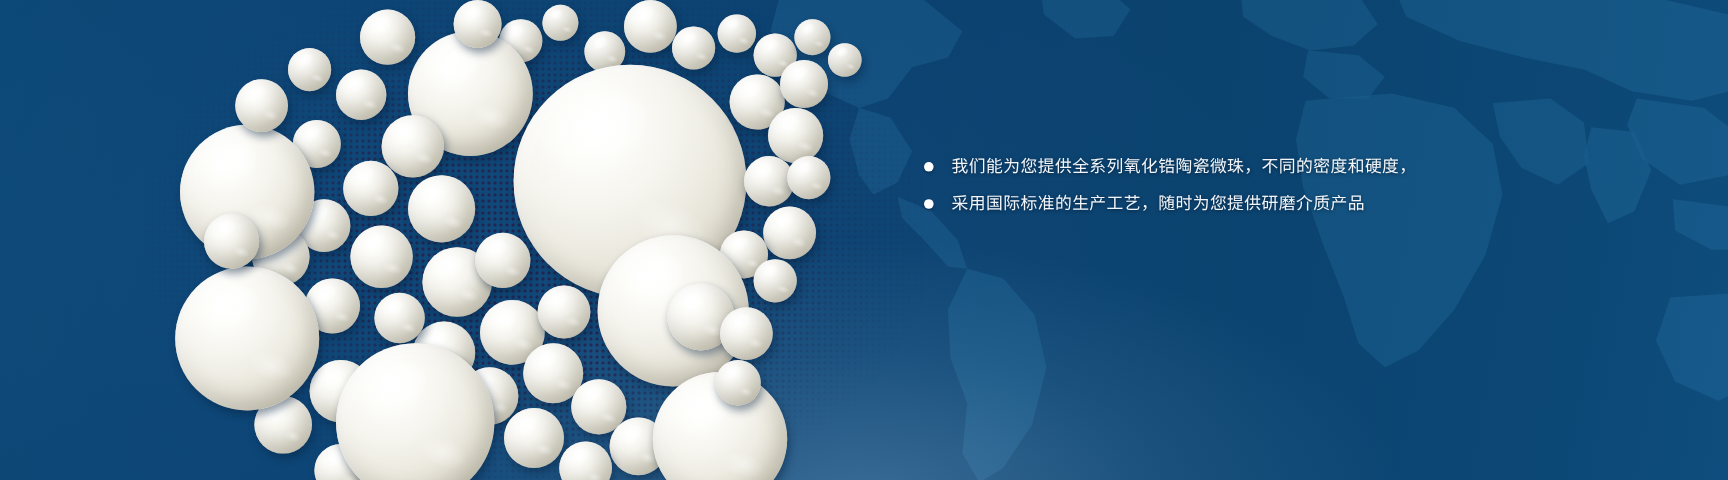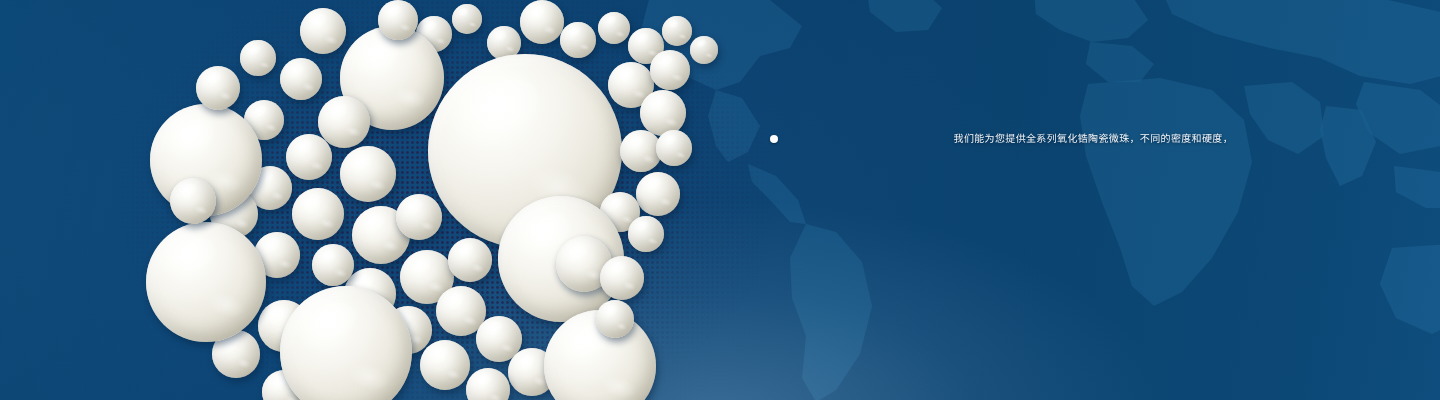--- a/index.html
+++ b/index.html
@@ -101,25 +101,24 @@
   }
   .bullets {
     list-style:none;
     margin-top:22px;
   }
   .bullet-row {
     position:relative;
     padding-left:30px;
     margin-bottom:6px;
     color:#f2f6fa;
-    font-size:10px;
+    font-size:14px;
     line-height:25px;
     letter-spacing:0.35px;
     text-shadow:0 1px 3px rgba(3,26,50,0.8);
-    text-align:right;
   }
   .bullet-row:last-child { margin-bottom:0; }
   .dot {
     position:absolute;
     left:7px; top:9px;
     width:8px; height:8px;
     border-radius:50%;
     background:#ffffff;
     box-shadow:0 1px 2px rgba(3,26,50,0.55);
   }
@@ -244,17 +243,23 @@
     <ul class="bullets">
 
       <li class="bullet-row">
         <span class="dot"></span>
         <span class="bullet-text">
           <span>我们能为您提供全系列氧化锆陶瓷微珠，不同的密度和硬度，</span>
         </span>
       </li>
 
 
+      <li class="bullet-row">
+        <span class="dot"></span>
+        <span class="bullet-text">
+          <span>采用国际标准的生产工艺，随时为您提供研磨介质产品</span>
+        </span>
+      </li>
 
     </ul>
   </div>
 
 </div>
 
 </body></html>

